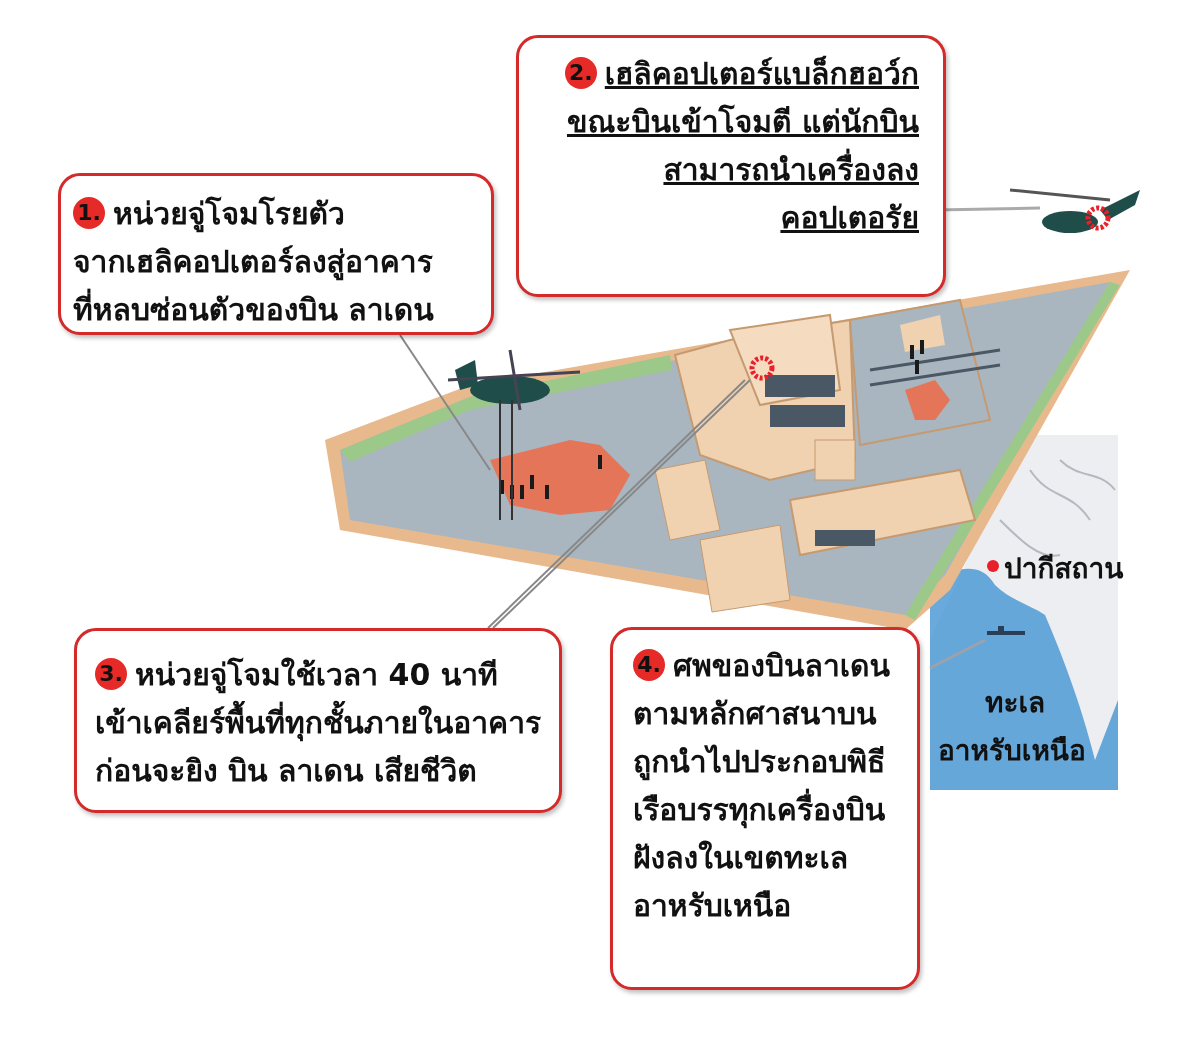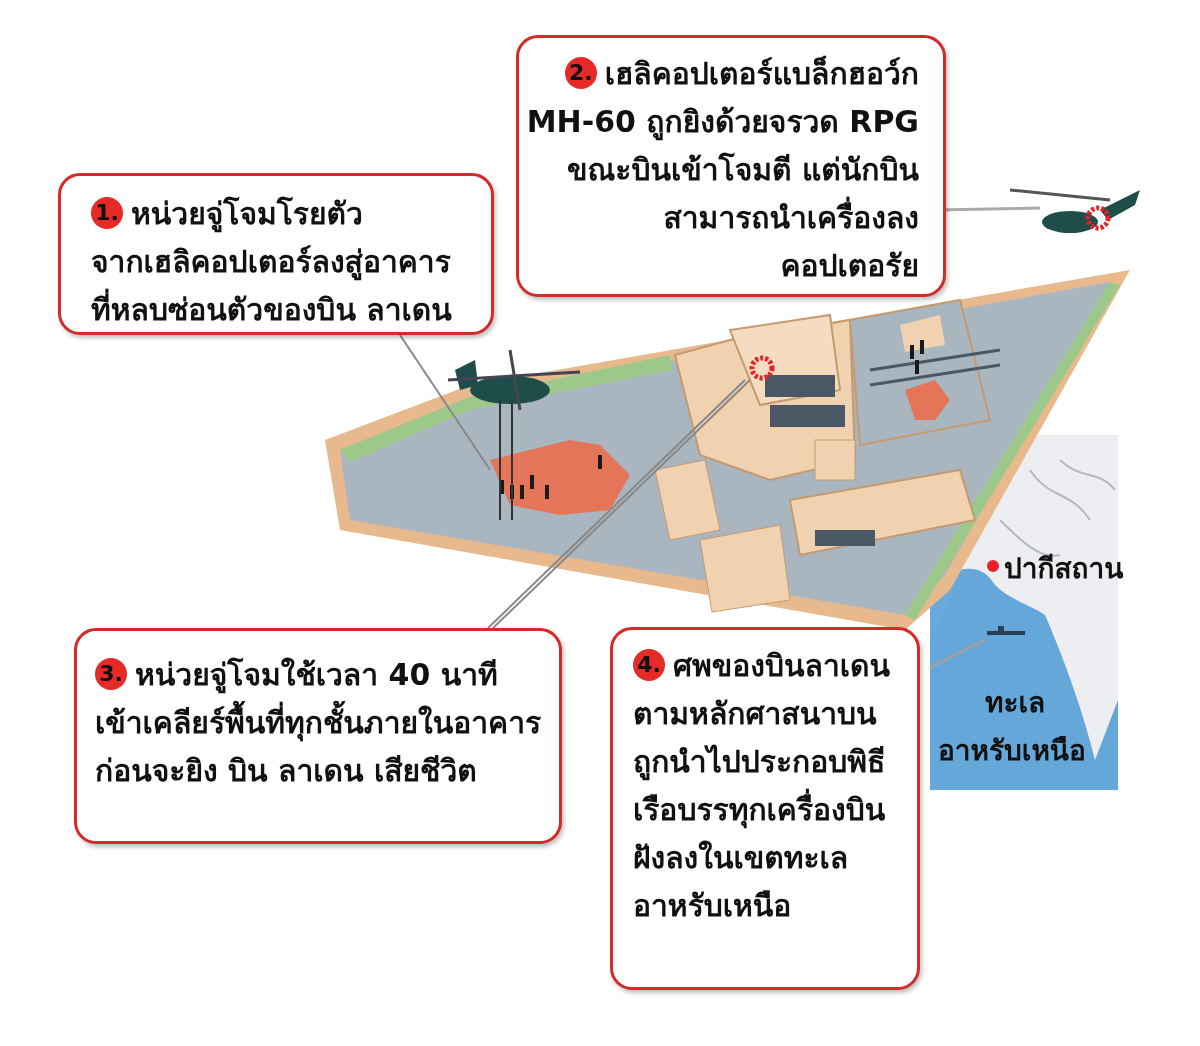--- a/index.html
+++ b/index.html
@@ -11,23 +11,23 @@
     font-size:30px; line-height:48px; font-weight:bold;
     box-shadow: 2px 3px 4px rgba(0,0,0,0.25);
   }
   .callout .line { display:block; white-space:nowrap; }
   .badge {
     display:inline-block; width:32px; height:32px; border-radius:50%;
     background:#e52a28; color:#111; font-size:22px; font-weight:bold;
     line-height:32px; text-align:center; margin-right:8px; vertical-align:middle;
     position:relative; top:-3px;
   }
-  #c1 { left:58px; top:173px; width:436px; height:162px; padding:14px 0 0 30px; }
-  #c2 { left:516px; top:35px; width:430px; height:262px; padding:12px 24px 0 0; text-align:right; }
-  #c3 { left:74px; top:628px; width:488px; height:216px; padding:20px 0 0 18px; }
+  #c1 { left:58px; top:173px; width:436px; height:162px; padding:14px 0 0 12px; }
+  #c2 { left:516px; top:35px; width:430px; height:262px; padding:12px 24px 0 0; text-align:right;text-decoration:underline; }
+  #c3 { left:74px; top:628px; width:488px; height:185px; padding:20px 0 0 18px; }
   #c4 { left:610px; top:627px; width:310px; height:363px; padding:12px 12px 0 20px; line-height:48px; }
   svg.scene { position:absolute; left:0; top:0; }
   .maplabel { position:absolute; font-weight:bold; color:#111; font-size:28px; white-space:nowrap; }
 </style>
 </head>
 <body>
 
 <svg class="scene" width="1200" height="1046" viewBox="0 0 1200 1046">
 
   <g>
@@ -105,21 +105,20 @@
 </svg>
 
 <div class="callout" id="c1">
   <span class="line"><span class="badge">1.</span><span>หน่วยจู่โจมโรยตัว</span></span>
   <span class="line">จากเฮลิคอปเตอร์ลงสู่อาคาร</span>
   <span class="line">ที่หลบซ่อนตัวของบิน ลาเดน</span>
 </div>
 
 <div class="callout" id="c2">
   <span class="line"><span class="badge">2.</span><span>เฮลิคอปเตอร์แบล็กฮอว์ก</span></span>
-  <span class="line">MH-60 ถูกยิงด้วยจรวด RPG</span>
   <span class="line">ขณะบินเข้าโจมตี แต่นักบิน</span>
   <span class="line">สามารถนำเครื่องลง</span>
   <span class="line">คอปเตอรัย</span>
 </div>
 
 <div class="callout" id="c3">
   <span class="line"><span class="badge">3.</span><span>หน่วยจู่โจมใช้เวลา 40 นาที</span></span>
   <span class="line">เข้าเคลียร์พื้นที่ทุกชั้นภายในอาคาร</span>
   <span class="line">ก่อนจะยิง บิน ลาเดน เสียชีวิต</span>
 </div>

